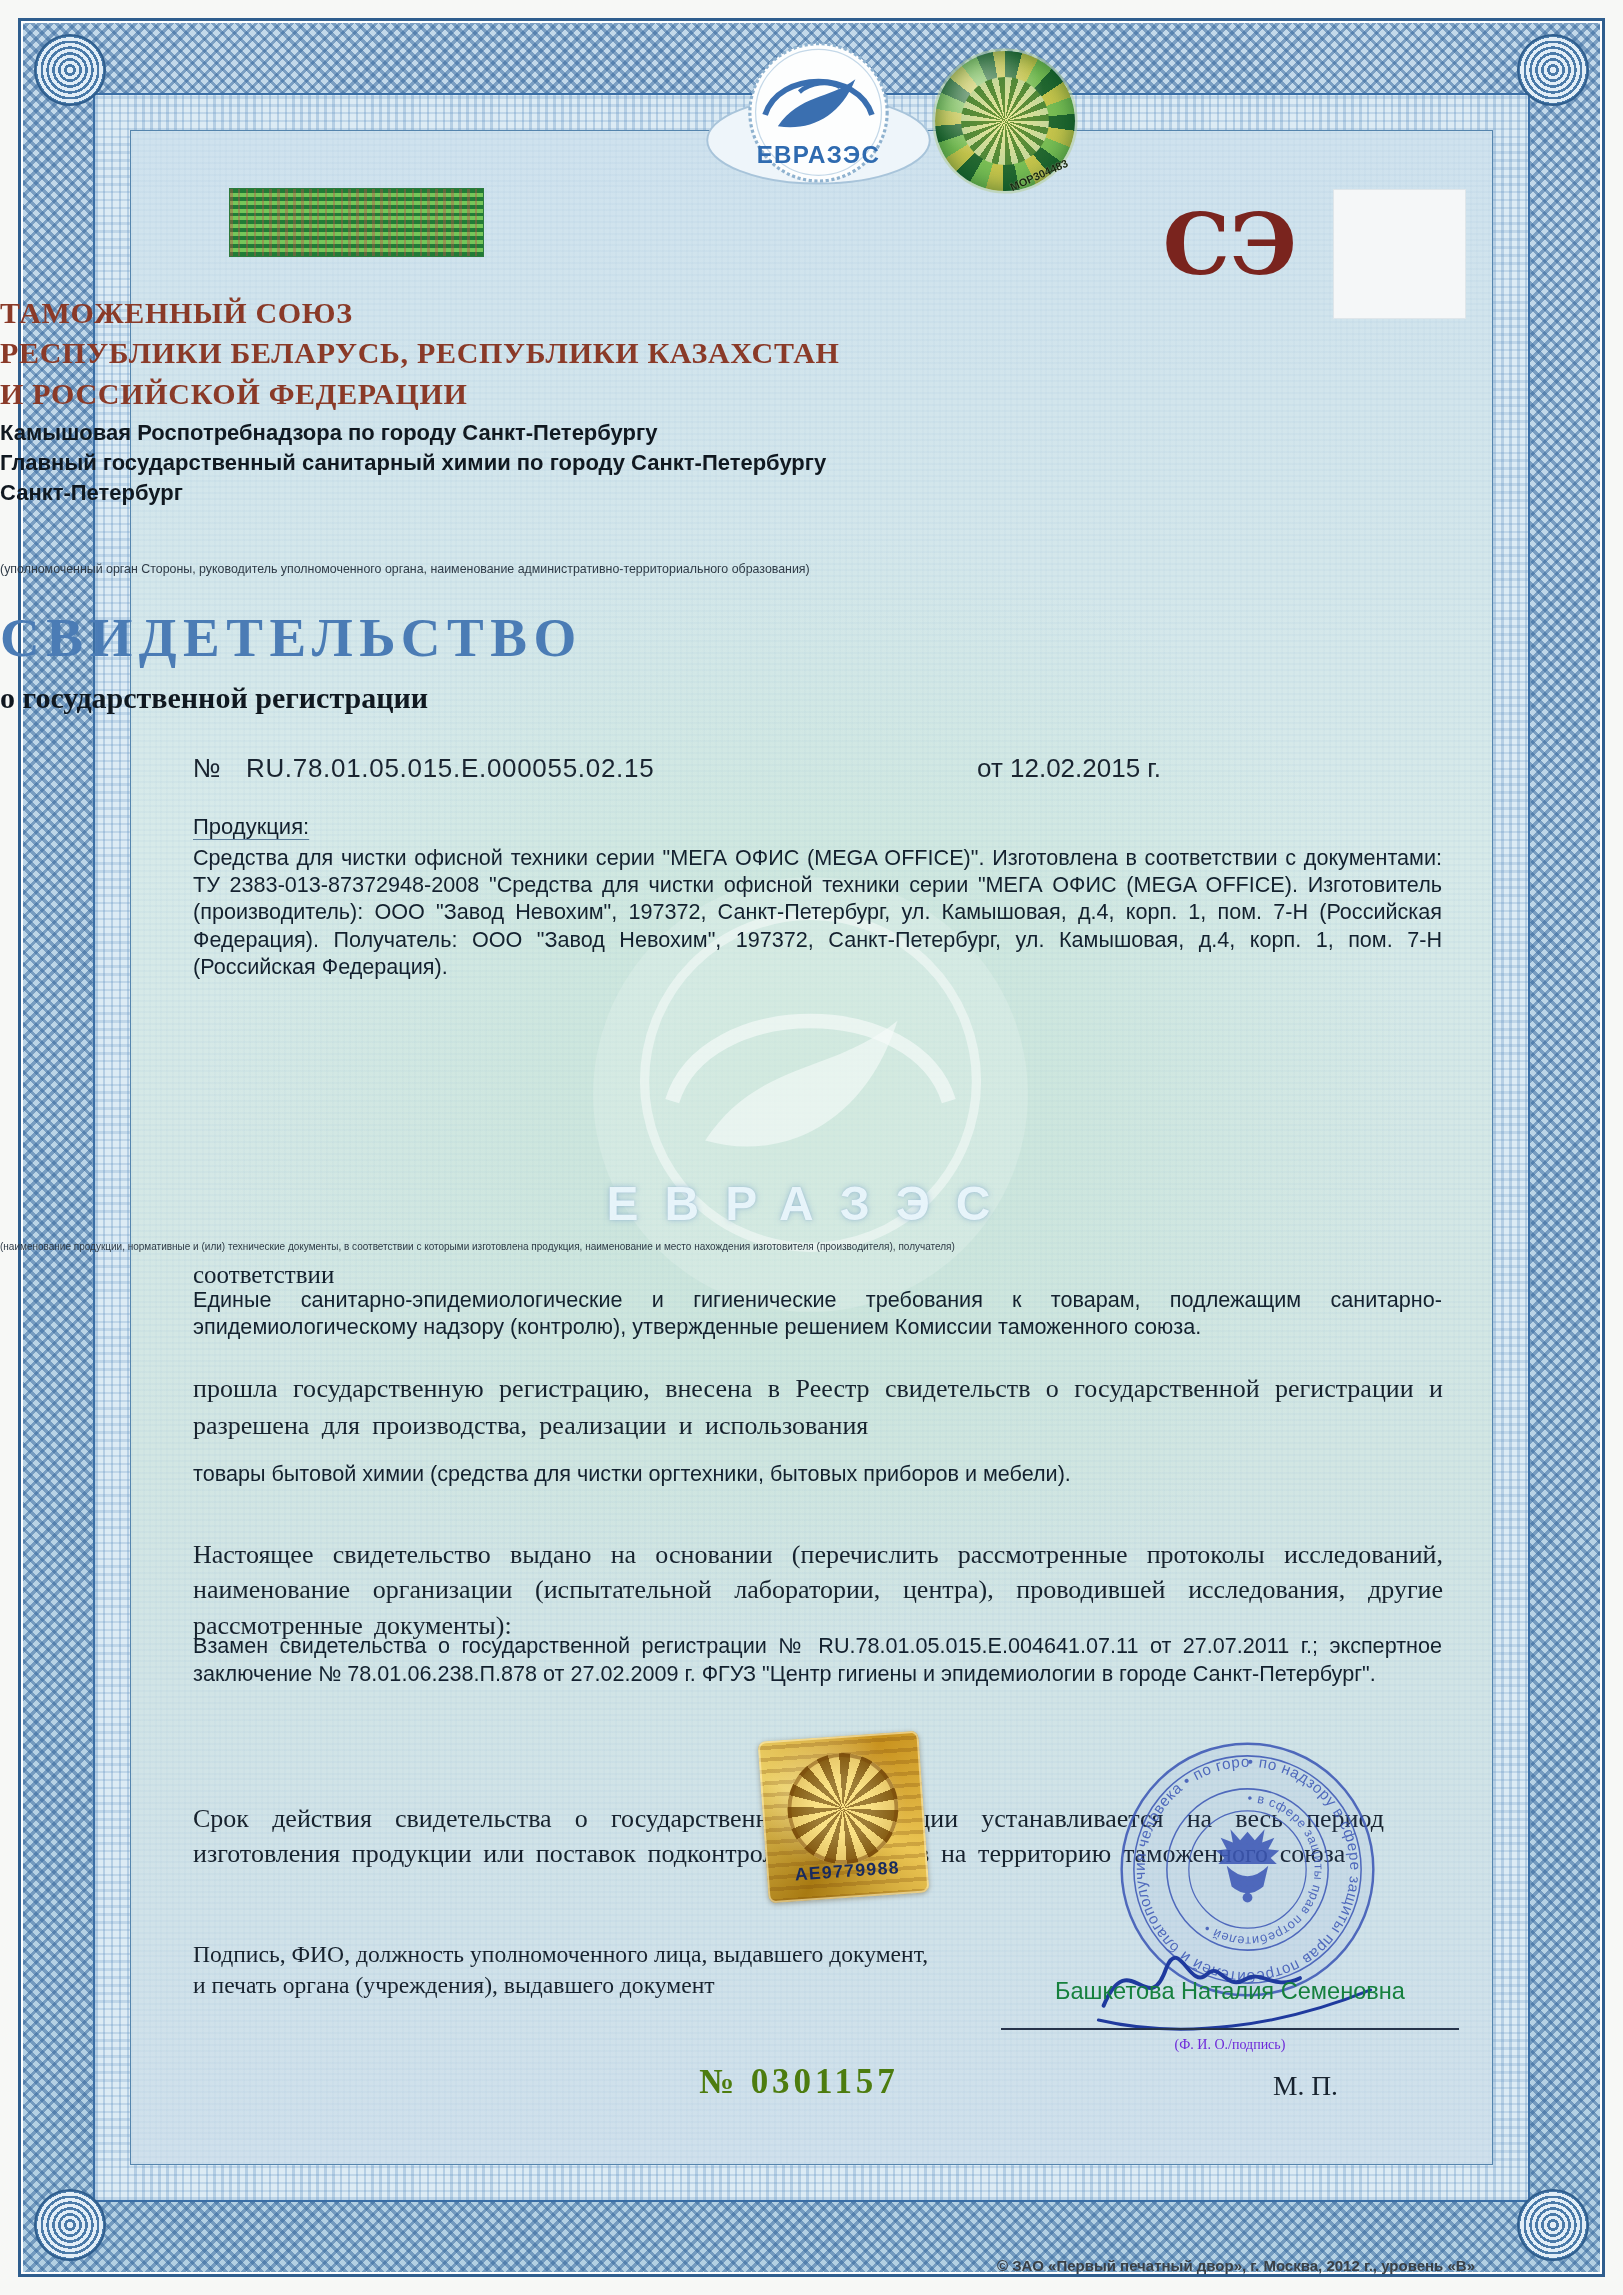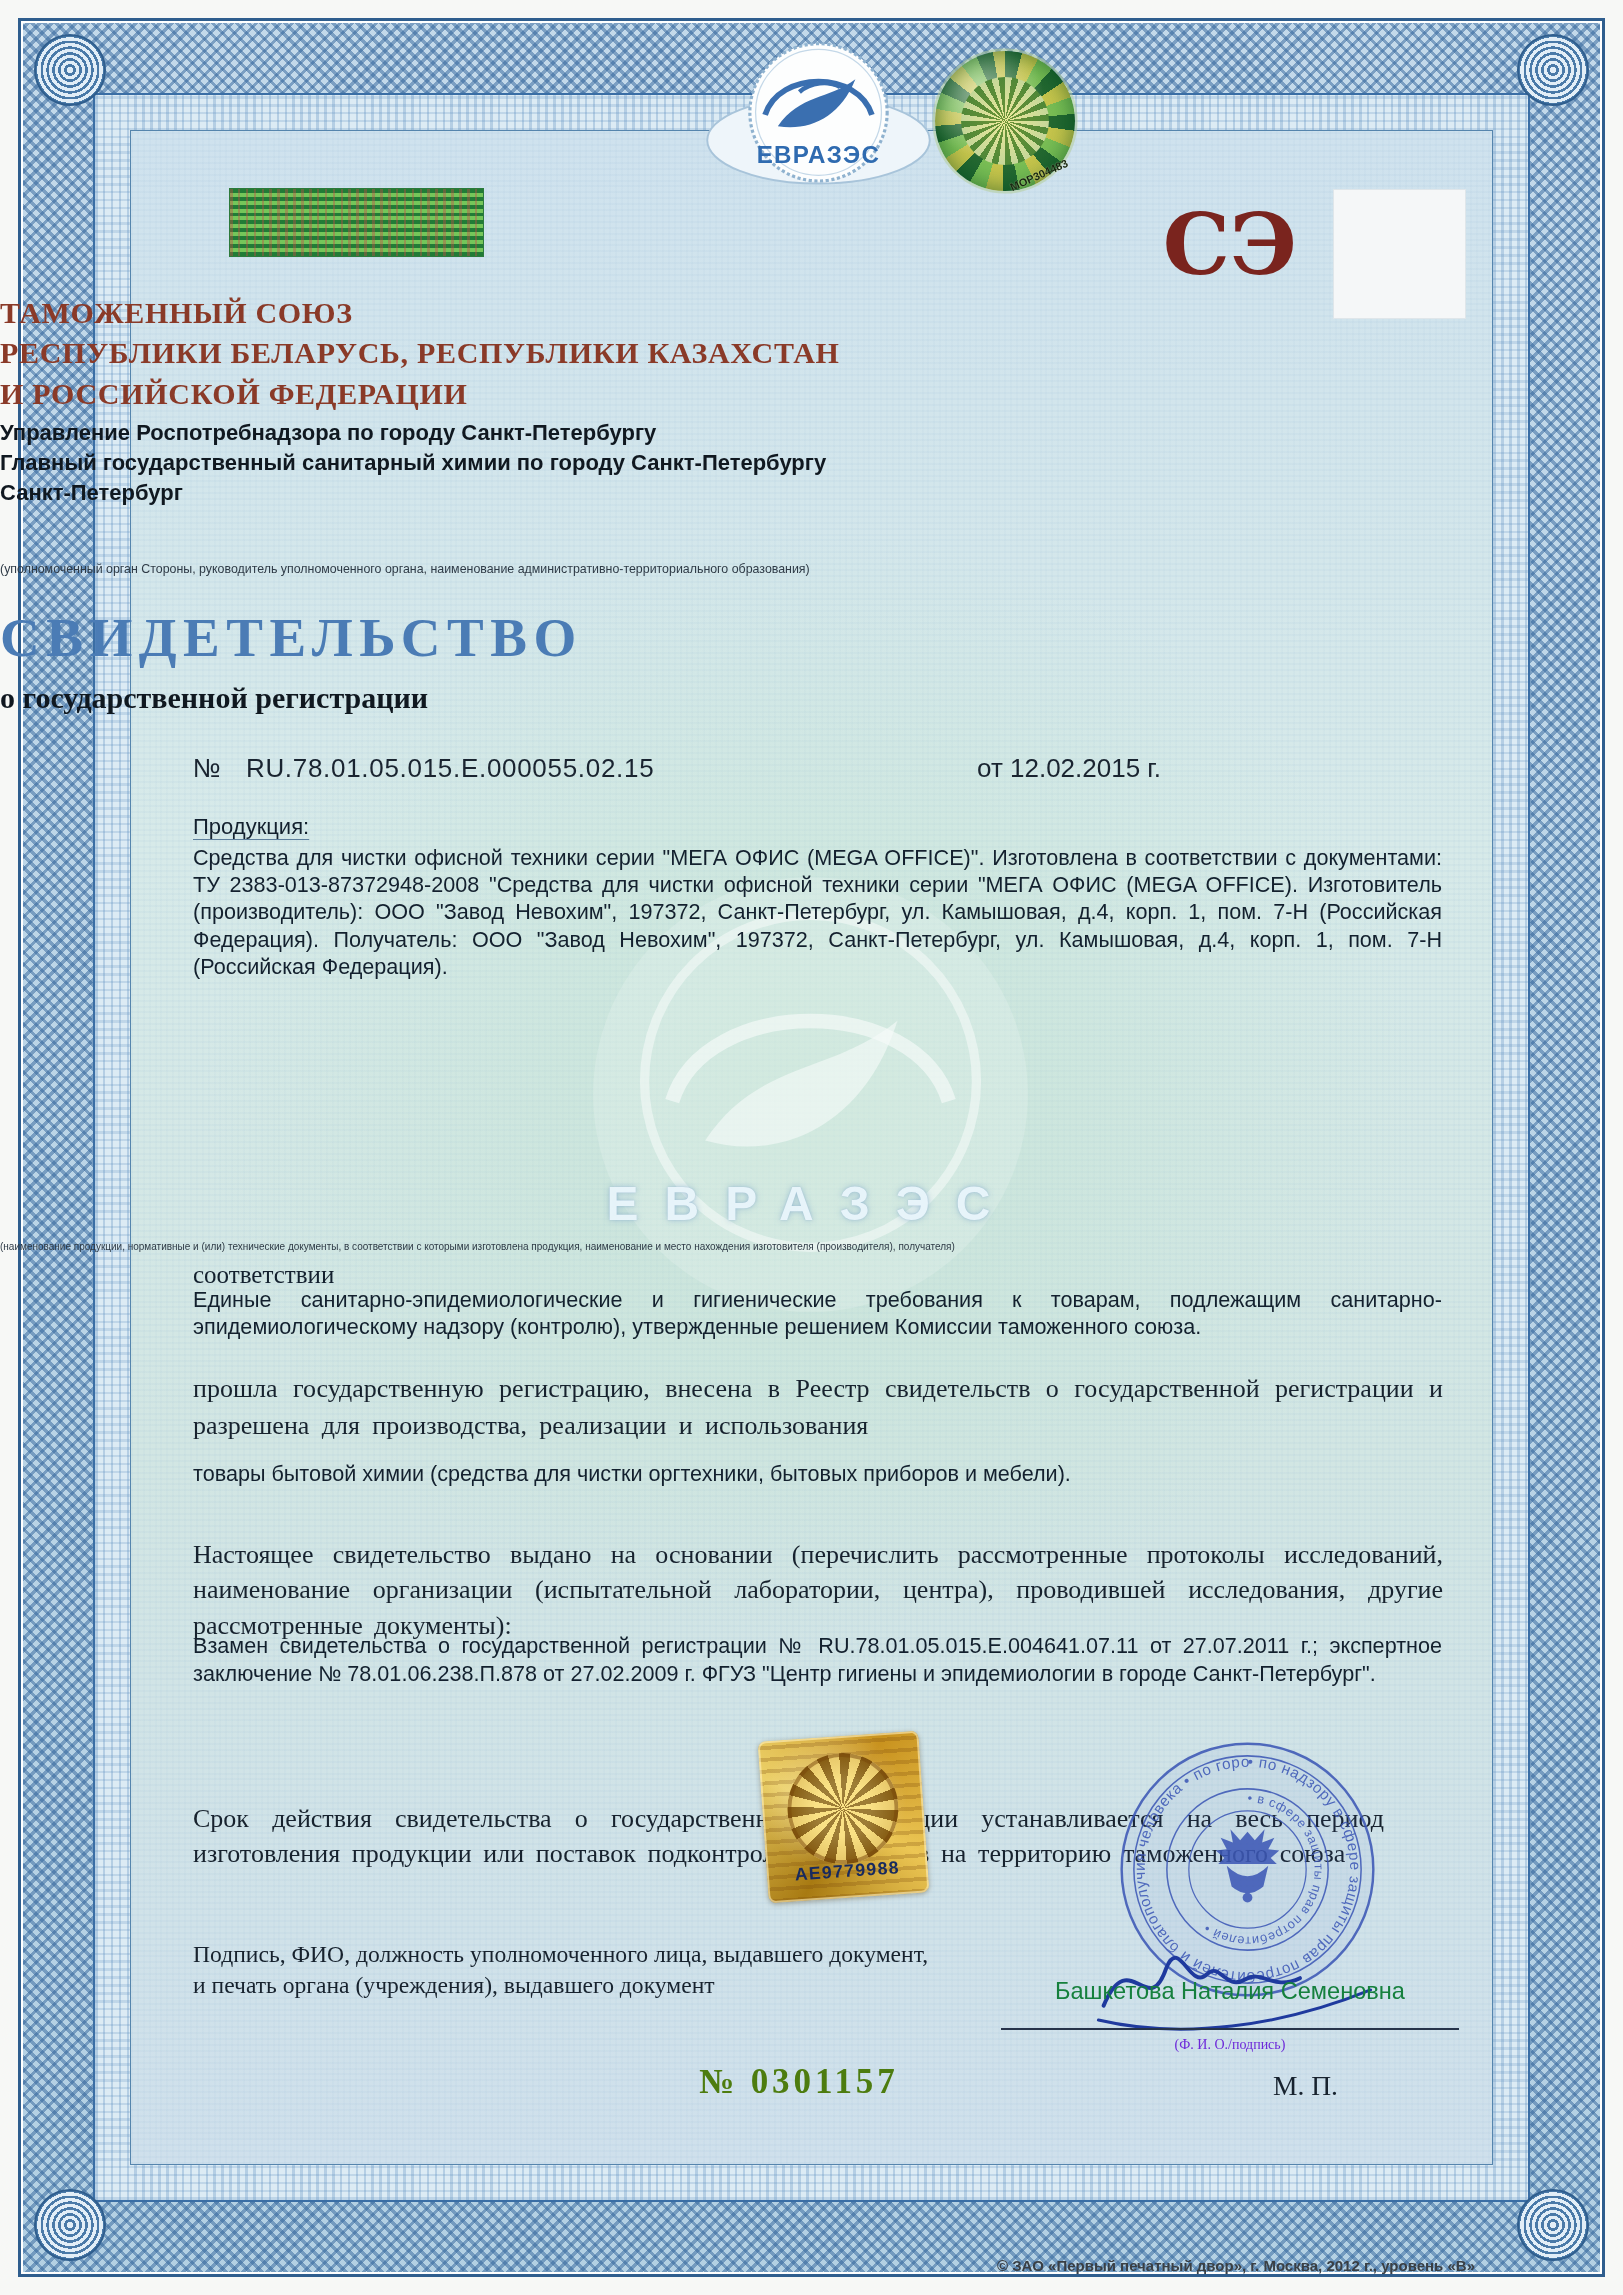--- a/index.html
+++ b/index.html
@@ -182,21 +182,21 @@
 
   <svg class="se-logo" viewBox="0 0 200 160" width="128" height="103">
     <text x="100" y="126" text-anchor="middle" font-size="132" font-weight="bold" fill="#7a241e" font-family="DejaVu Serif, serif">СЭ</text>
   </svg>
 
   <div class="blank-label"></div>
 
   <div class="ctr h-union u1">ТАМОЖЕННЫЙ СОЮЗ</div>
   <div class="ctr h-union u2">РЕСПУБЛИКИ БЕЛАРУСЬ, РЕСПУБЛИКИ КАЗАХСТАН</div>
   <div class="ctr h-union u3">И РОССИЙСКОЙ ФЕДЕРАЦИИ</div>
-  <div class="ctr h-auth a1">Управление Роспотребнадзора по городу Санкт-Петербургу</div>
+  <div class="ctr h-auth a1">Камышовая Роспотребнадзора по городу Санкт-Петербургу</div>
   <div class="ctr h-auth a2">Главный государственный санитарный химии по городу Санкт-Петербургу</div>
   <div class="ctr h-auth a3">Санкт-Петербург</div>
   <div class="ctr h-caption">(уполномоченный орган Стороны, руководитель уполномоченного органа, наименование административно-территориального образования)</div>
 
   <div class="ctr t-main">СВИДЕТЕЛЬСТВО</div>
   <div class="ctr t-sub">о государственной регистрации</div>
 
   <div class="reg-row">
     <span>№</span><span class="reg-num">RU.78.01.05.015.E.000055.02.15</span>
     <span class="reg-date">от 12.02.2015 г.</span>

